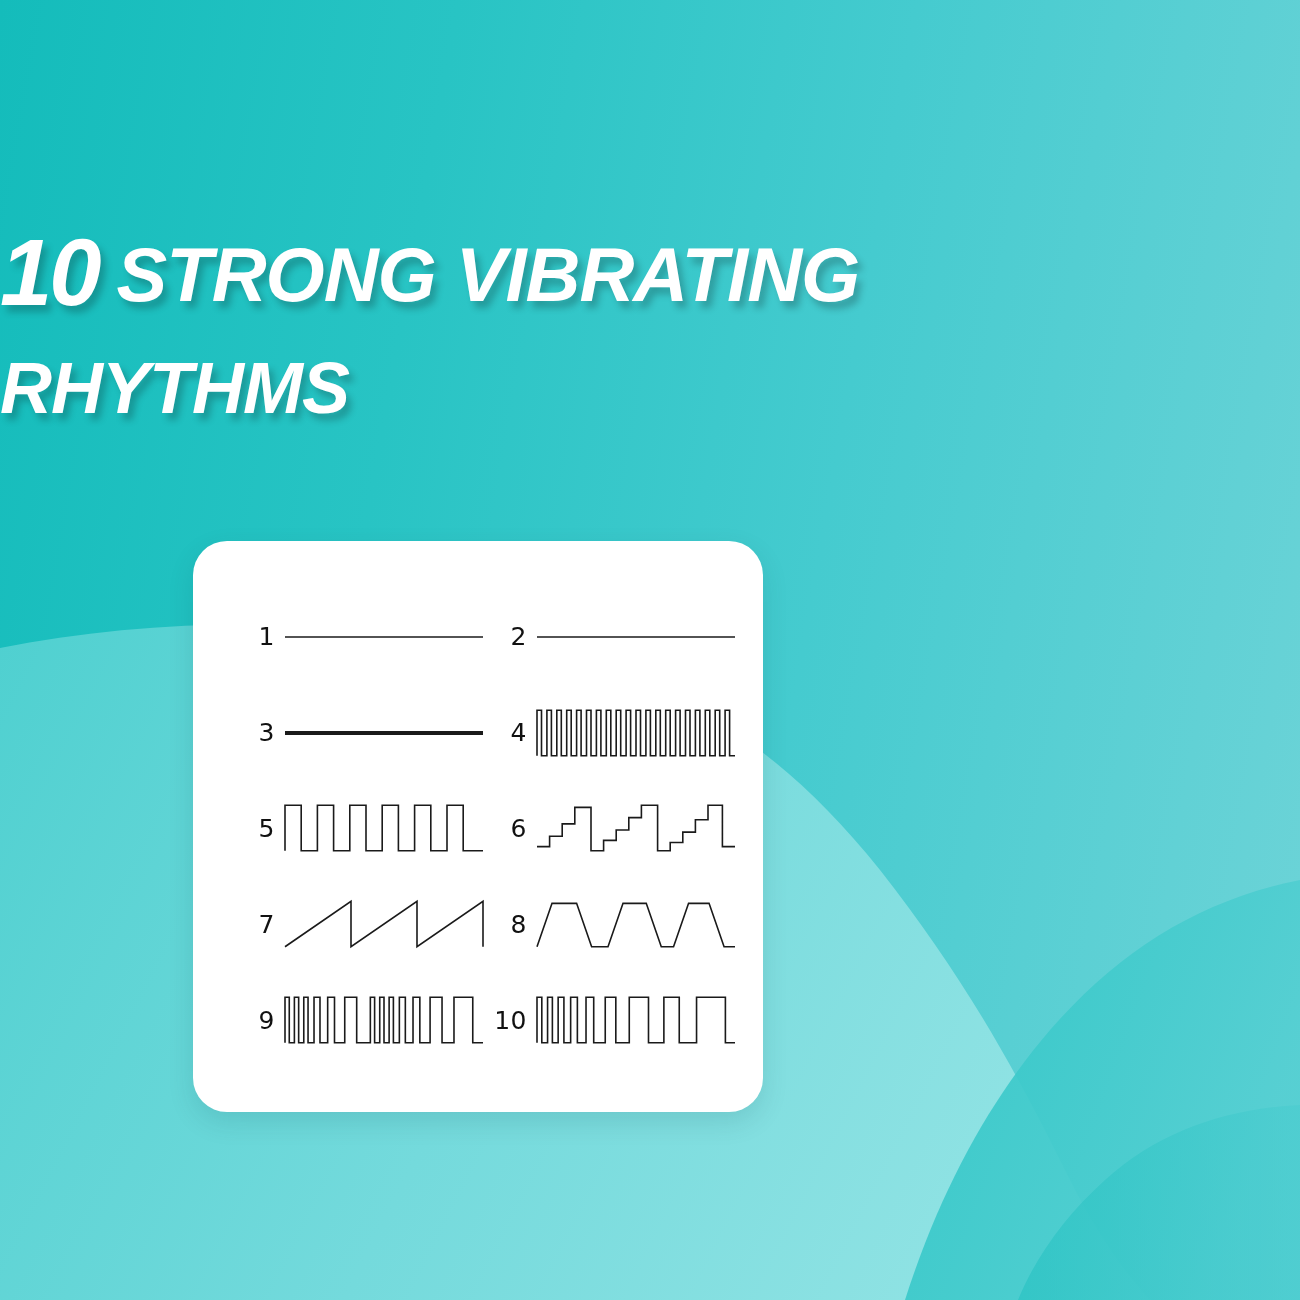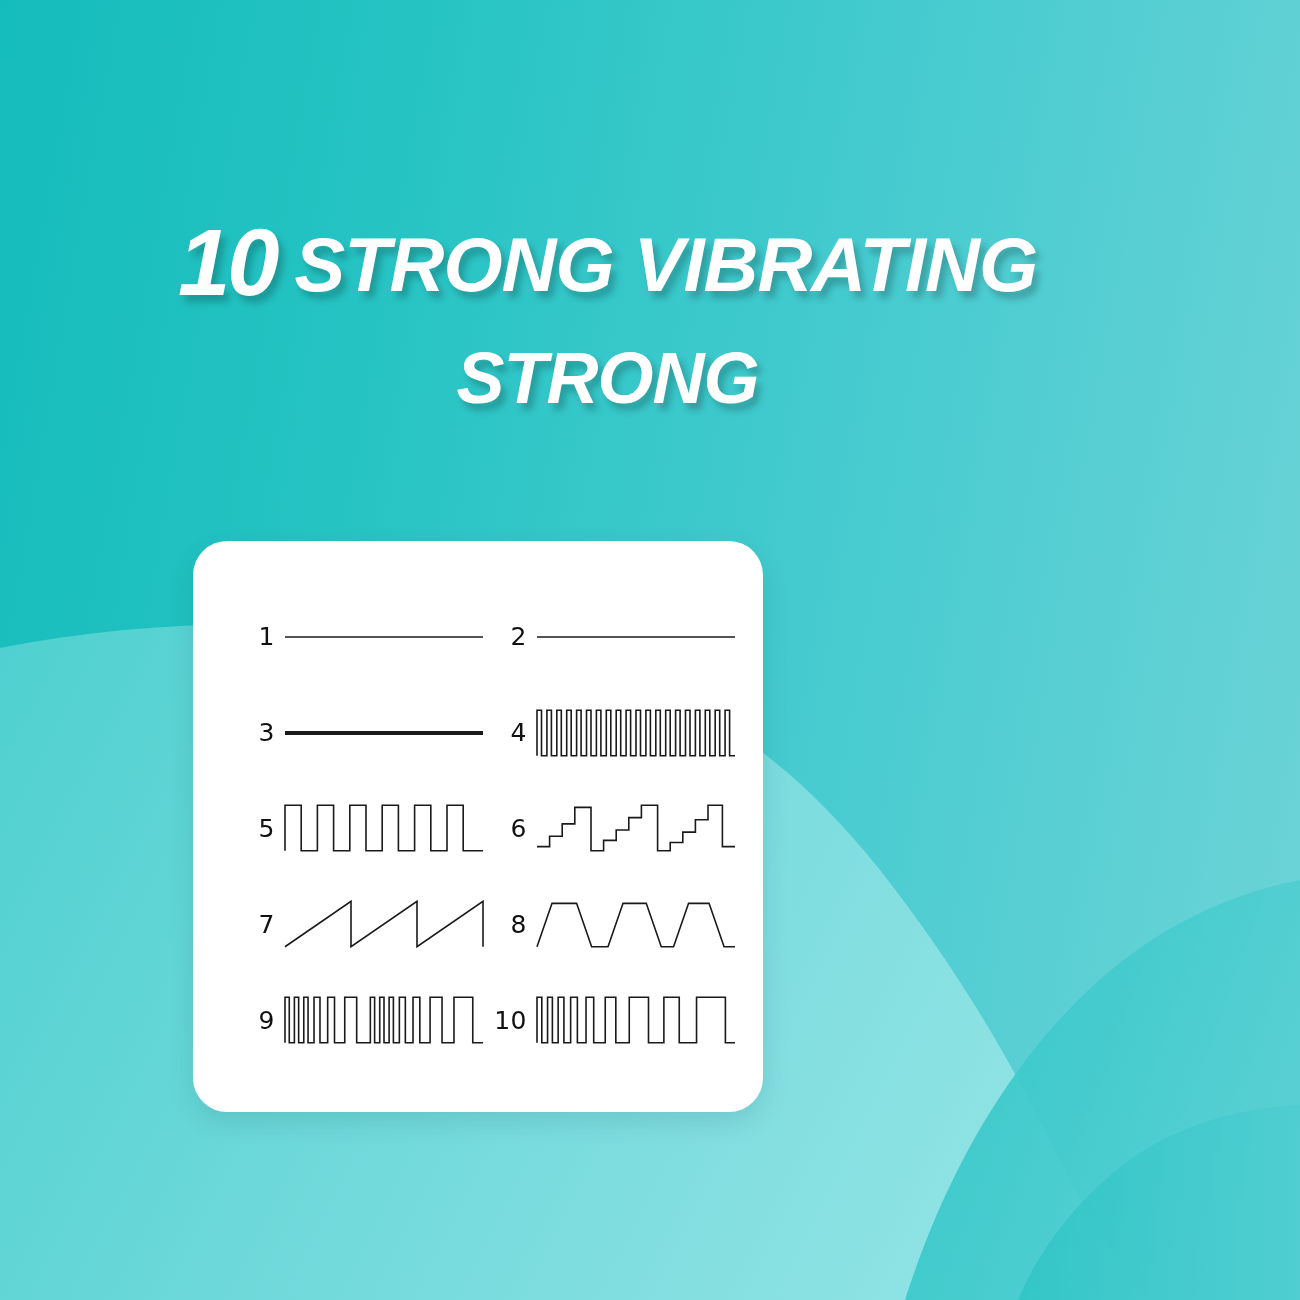--- a/index.html
+++ b/index.html
@@ -25,23 +25,23 @@
     position: absolute;
     inset: 0;
     width: 1300px;
     height: 1300px;
   }
 
   
   #title-block {
     position: absolute;
     left: 0;
-    top: 216px;
+    top: 226px;
     width: 1215px;
-    text-align: center;
+    text-align: left;
     color: #ffffff;
     font-style: italic;
     font-weight: bold;
     letter-spacing: -1px;
     line-height: 1.0;
     text-shadow: 5px 7px 7px rgba(0,0,0,0.22);
     -webkit-font-smoothing: antialiased;
   }
   .title-line {
     display: block;
@@ -145,21 +145,21 @@
              C990,1100 940,1190 905,1300 L1300,1300 Z"></path>
 
     <path fill="url(#gDeep)" opacity="0.55" d="M1300,1105 C1230,1108 1160,1130 1105,1180
              C1065,1216 1035,1258 1018,1300 L1300,1300 Z"></path>
   </svg>
 
   <div id="title-block">
     <span class="title-line" id="title-line-1">
       <span id="title-count">10</span><span>STRONG VIBRATING</span>
     </span>
-    <span class="title-line" id="title-line-2">STRONG</span>
+    <span class="title-line" id="title-line-2">RHYTHMS</span>
   </div>
 
   <div id="waveform-card">
     <div id="waveform-grid">
         <div class="waveform-row">
           <div class="wf-label">1</div>
           <div class="wf-plot">
             <svg viewBox="0 0 220 60" preserveAspectRatio="none">
               <polyline class="wf-path thin" points="0,30 220,30"></polyline>
             </svg>

